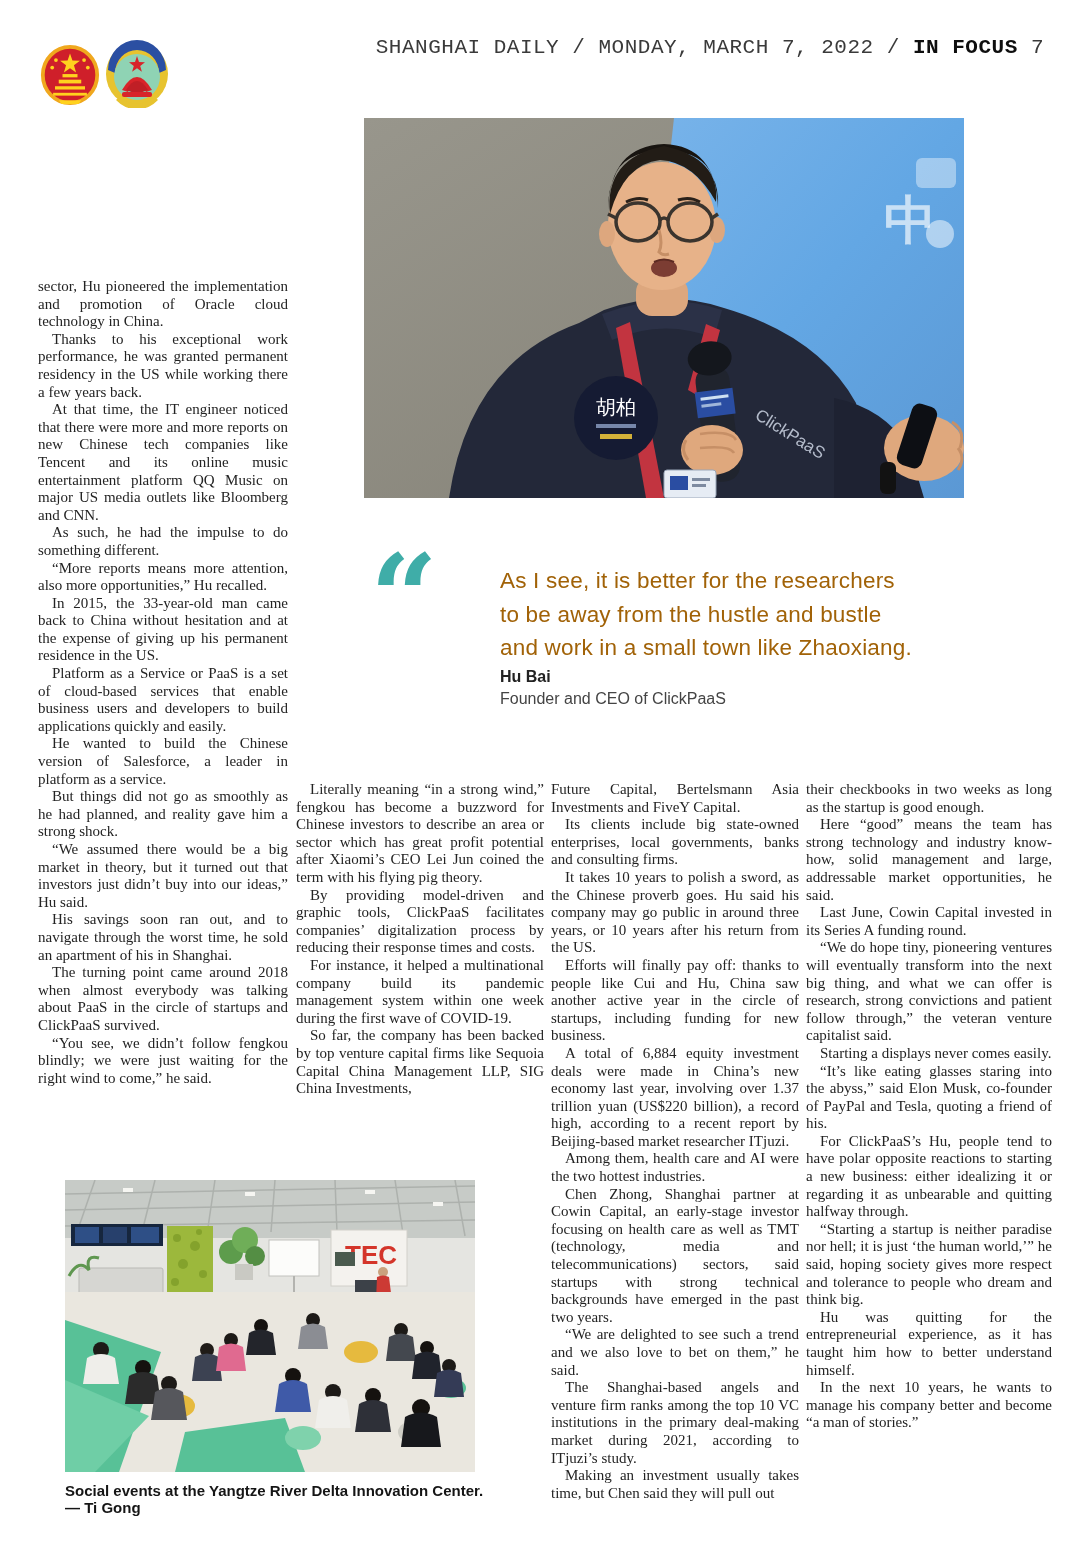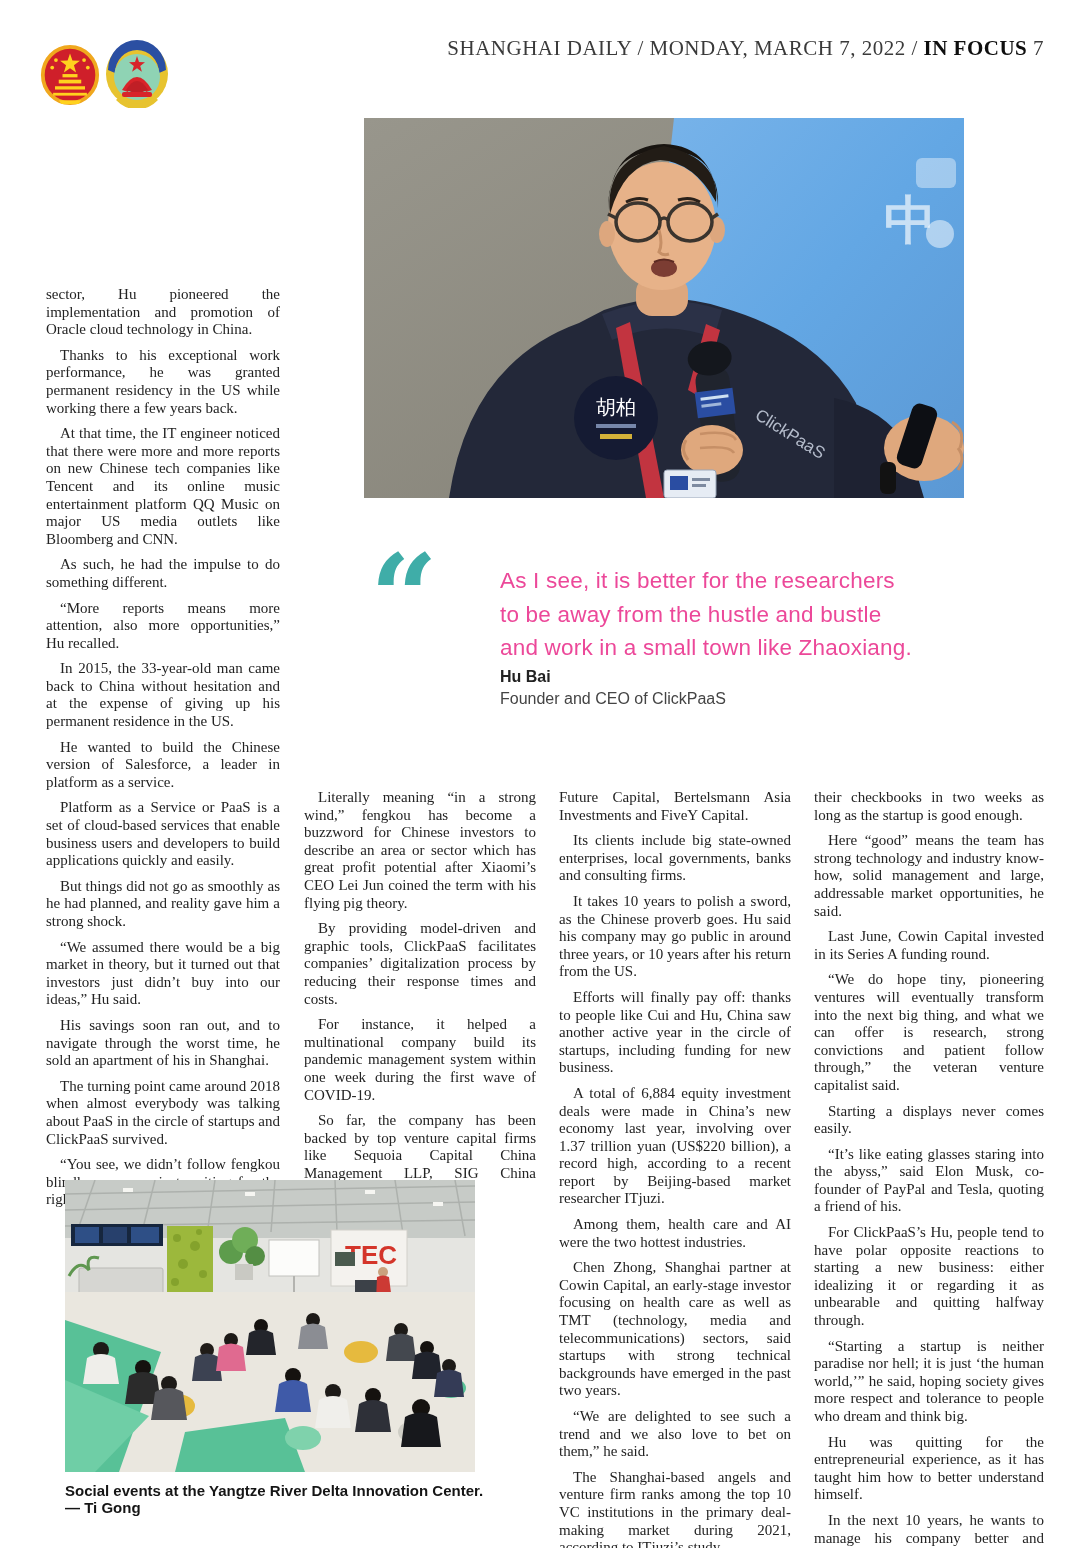--- a/index.html
+++ b/index.html
@@ -1,41 +1,41 @@
 <!DOCTYPE html>
 <html><head>
 <meta charset="utf-8">
 <style>
   html,body{margin:0;padding:0;background:#d8d8d8;}
   .page{position:relative;width:1080px;height:1548px;background:#ffffff;margin:0 auto;
         font-family:"Liberation Serif",serif;color:#1b1b1b;overflow:hidden;}
   
-  .masthead{position:absolute;top:36px;right:36px;font-family:Liberation Serif, serif;
+  .masthead{position:absolute;top:36px;right:36px;font-family:Liberation Mono, monospace;
             font-size:21px;color:#3a3a3a;letter-spacing:.5px;white-space:nowrap;}
   .masthead b{color:#0e0e0e;font-weight:700;}
   .masthead .pn{color:#3a3a3a;font-weight:400;}
   .emblem{position:absolute;}
   
   .col{position:absolute;width:250px;font-size:15px;line-height:17.6px;text-align:justify;
        color:#232323;}
-  .col p{margin:8px;text-indent:14px;}
+  .col p{margin:0;text-indent:14px;}
   .col.cont p:first-child{text-indent:0;}
   #col1{left:38px;top:278px;height:870px;}
   #col2{left:296px;top:781px;width:248px;height:365px;}
   #col3{left:551px;top:781px;width:248px;height:752px;}
   #col4{left:806px;top:781px;width:246px;height:752px;}
   
   .photo{position:absolute;display:block;}
   #main-photo{left:364px;top:118px;width:600px;height:380px;}
   #event-photo{left:65px;top:1180px;width:410px;height:292px;}
   
   .qmark{position:absolute;left:370px;top:548px;font-family:"DejaVu Serif",serif;
          font-size:118px;line-height:100px;font-weight:700;}
   .qtext{position:absolute;left:500px;top:564px;width:412px;font-family:"Liberation Sans",sans-serif;
-         font-size:22.5px;line-height:33.5px;font-weight:300;color:#ec4899;letter-spacing:.2px;}
+         font-size:22.5px;line-height:33.5px;font-weight:300;color:#a16207;letter-spacing:.2px;}
   .qauthor{position:absolute;left:500px;top:668px;font-family:"Liberation Sans",sans-serif;
            font-size:16px;font-weight:700;color:#222;}
   .qrole{position:absolute;left:500px;top:690px;font-family:"Liberation Sans",sans-serif;
          font-size:16px;color:#444;}
   
   .caption{position:absolute;left:65px;top:1482px;width:430px;font-family:"Liberation Sans",sans-serif;
            font-size:15px;font-weight:700;color:#151515;}
 </style>
 </head>
 <body>
@@ -165,22 +165,22 @@
   <div class="qauthor">Hu Bai</div>
   <div class="qrole">Founder and CEO of ClickPaaS</div>
 
   <div id="col1" class="col cont">
       <p>sector, Hu pioneered the implementation and promotion of Oracle cloud technology in China.</p>
       <p>Thanks to his exceptional work performance, he was granted permanent residency in the US while working there a few years back.</p>
       <p>At that time, the IT engineer noticed that there were more and more reports on new Chinese tech companies like Tencent and its online music entertainment platform QQ Music on major US media outlets like Bloomberg and CNN.</p>
       <p>As such, he had the impulse to do something different.</p>
       <p>“More reports means more attention, also more opportunities,” Hu recalled.</p>
       <p>In 2015, the 33-year-old man came back to China without hesitation and at the expense of giving up his permanent residence in the US.</p>
+      <p>Platform as a Service or PaaS is a set of cloud-based services that enable business users and developers to build applications quickly and easily.</p>
       <p>He wanted to build the Chinese version of Salesforce, a leader in platform as a service.</p>
-      <p>Platform as a Service or PaaS is a set of cloud-based services that enable business users and developers to build applications quickly and easily.</p>
       <p>But things did not go as smoothly as he had planned, and reality gave him a strong shock.</p>
       <p>“We assumed there would be a big market in theory, but it turned out that investors just didn’t buy into our ideas,” Hu said.</p>
       <p>His savings soon ran out, and to navigate through the worst time, he sold an apartment of his in Shanghai.</p>
       <p>The turning point came around 2018 when almost everybody was talking about PaaS in the circle of startups and ClickPaaS survived.</p>
       <p>“You see, we didn’t follow fengkou blindly; we were just waiting for the right wind to come,” he said.</p>
     </div>
   <div id="col2" class="col">
       <p>Literally meaning “in a strong wind,” fengkou has become a buzzword for Chinese investors to describe an area or sector which has great profit potential after Xiaomi’s CEO Lei Jun coined the term with his flying pig theory.</p>
       <p>By providing model-driven and graphic tools, ClickPaaS facilitates companies’ digitalization process by reducing their response times and costs.</p>
       <p>For instance, it helped a multinational company build its pandemic management system within one week during the first wave of COVID-19.</p>

